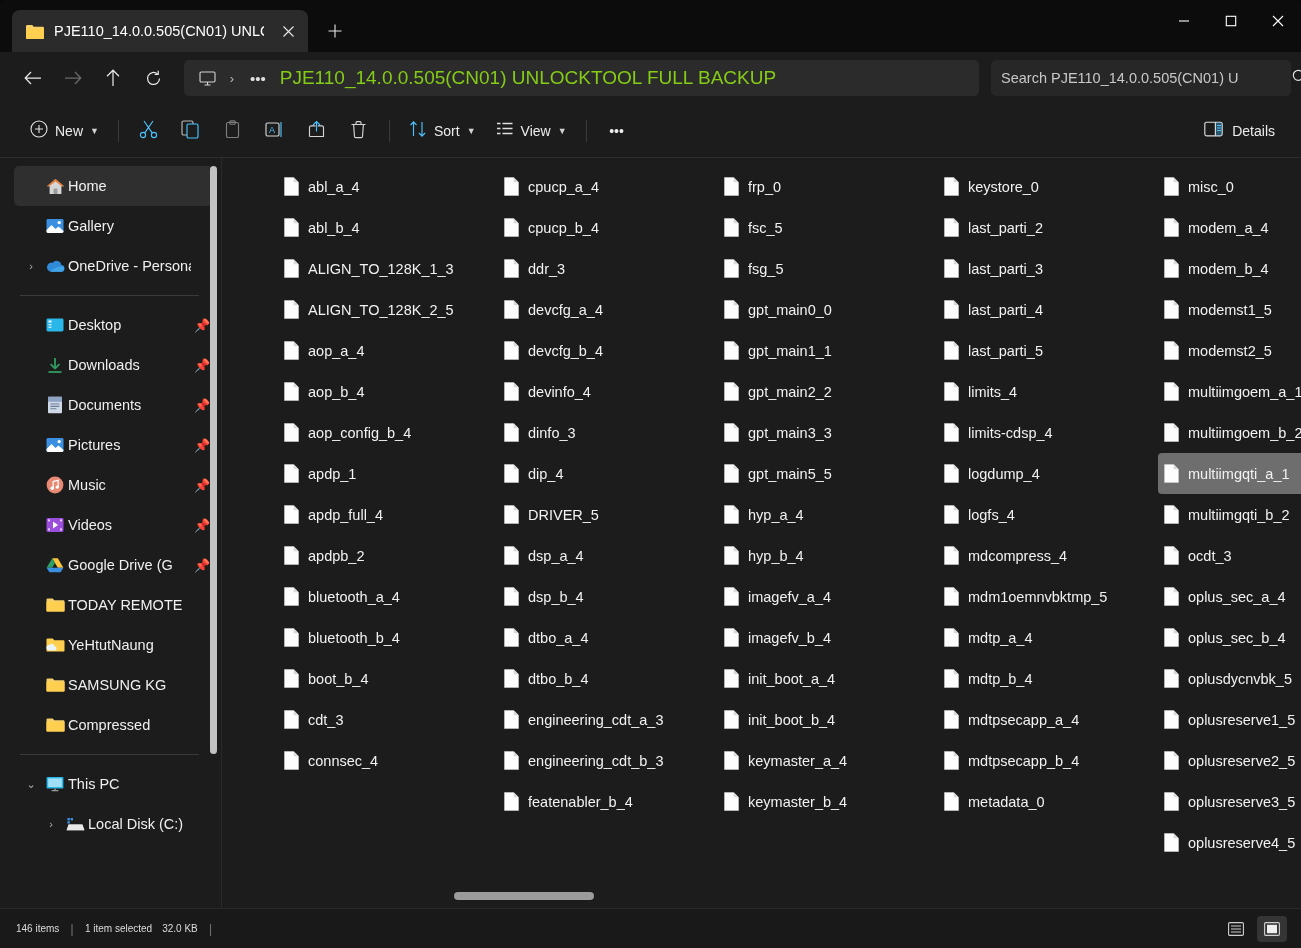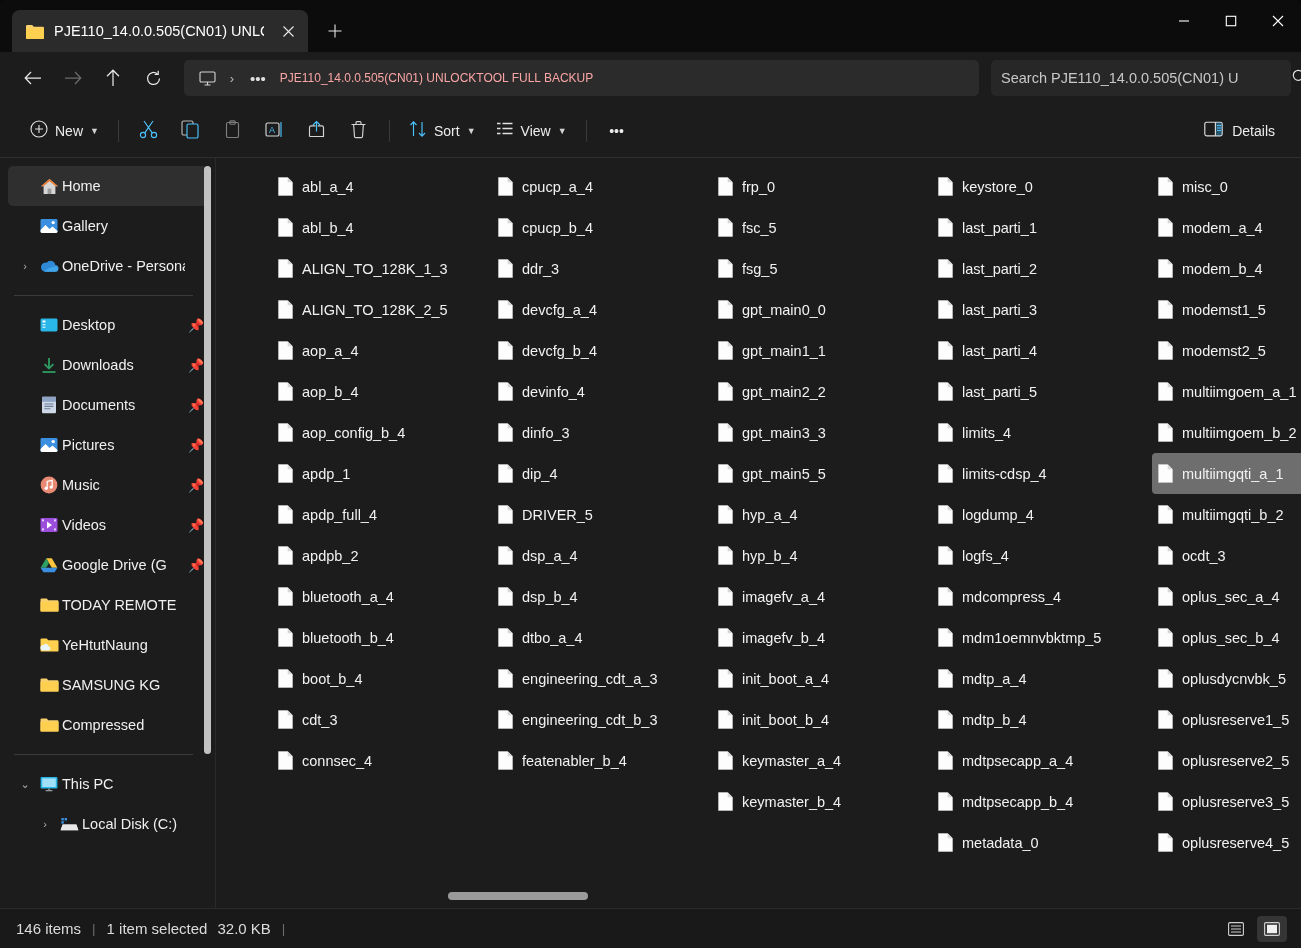--- a/index.html
+++ b/index.html
@@ -77,21 +77,21 @@
     min-width: 0;
   }
   .crumb-icon {
     width: 30px; height: 28px; border-radius: 4px;
     display: flex; align-items: center; justify-content: center;
     color: #d6d6d6; flex: none;
   }
   .crumb-sep { color: #b9b9b9; font-size: 13px; width: 16px; text-align:center; flex:none;}
   .crumb-dots { color: #e0e0e0; font-size: 15px; padding: 0 8px; flex:none;}
   .crumb-text {
-    color: #fca5a5; font-size: 12px; margin-left: 4px;
+    color: #84cc16; font-size: 19px; margin-left: 4px;
     white-space: nowrap; overflow: hidden;
   }
   .searchbar {
     width: 300px; height: 36px; margin-left: 10px;
     background: #272727; border-radius: 5px;
     display: flex; align-items: center; padding: 0 10px;
     flex: none; position: relative;
   }
   .searchbar input {
     background: transparent; border: none; outline: none;
@@ -118,21 +118,21 @@
   .cmd-icon-only { width: 42px; padding: 0; }
   .chev { font-size: 9px; color: #d2d2d2; }
   .divider-v { width: 1px; height: 22px; background: #3a3a3a; margin: 0 9px; }
   .spacer { flex: 1; }
   .details-btn {
     height: 36px; display: flex; align-items: center; gap: 9px;
     padding: 0 12px; color: #ececec; font-size: 14px; border-radius: 5px;
   }
 
   
-  .body { flex: 1; display: flex; min-height: 0; }
+  .body { flex: 1; display: flex; min-height: 0; margin-left: 6px; }
 
   .sidebar {
     width: 216px; min-width: 216px;
     background: #1c1c1c;
     border-right: 1px solid #2a2a2a;
     position: relative;
     overflow: hidden;
     padding-top: 8px;
   }
   .sb-item {
@@ -186,21 +186,21 @@
 
   
   .statusbar {
     height: 40px; min-height: 40px;
     background: #191919;
     border-top: 1px solid #2a2a2a;
     display: flex; align-items: center;
     padding: 0 14px 0 16px;
     gap: 0;
   }
-  .st-text { color: #dcdcdc; font-size: 15px; }
+  .st-text { color: #dcdcdc; font-size: 10px; }
   .st-div { color: #6d6d6d; font-size: 13.5px; padding: 0 11px; }
   .viewtoggles { margin-left: auto; display: flex; gap: 6px; }
   .vt {
     width: 30px; height: 26px; border-radius: 4px;
     display: flex; align-items: center; justify-content: center;
   }
   .vt.active { background: #353535; }
 </style>
 </head>
 <body>
@@ -809,20 +809,27 @@
                   <path d="M0.5 0.5h9.2L14.5 5.3V18.5H0.5z" fill="#fdfdfd" stroke="#cfcfcf" stroke-width="0.6"></path>
                   <path d="M9.7 0.5L14.5 5.3H9.7z" fill="#d8d8d8"></path>
                 </svg></span>
               <span class="fname">dtbo_a_4</span>
             </div>
             <div class="fitem">
               <span style="width: 15px; height: 19px; flex: 0 0 auto; display: block;"><svg class="fileicon" viewBox="0 0 15 19">
                   <path d="M0.5 0.5h9.2L14.5 5.3V18.5H0.5z" fill="#fdfdfd" stroke="#cfcfcf" stroke-width="0.6"></path>
                   <path d="M9.7 0.5L14.5 5.3H9.7z" fill="#d8d8d8"></path>
                 </svg></span>
+              <span class="fname">dtbo_b_4</span>
+            </div>
+            <div class="fitem">
+              <span style="width: 15px; height: 19px; flex: 0 0 auto; display: block;"><svg class="fileicon" viewBox="0 0 15 19">
+                  <path d="M0.5 0.5h9.2L14.5 5.3V18.5H0.5z" fill="#fdfdfd" stroke="#cfcfcf" stroke-width="0.6"></path>
+                  <path d="M9.7 0.5L14.5 5.3H9.7z" fill="#d8d8d8"></path>
+                </svg></span>
               <span class="fname">engineering_cdt_a_3</span>
             </div>
             <div class="fitem">
               <span style="width: 15px; height: 19px; flex: 0 0 auto; display: block;"><svg class="fileicon" viewBox="0 0 15 19">
                   <path d="M0.5 0.5h9.2L14.5 5.3V18.5H0.5z" fill="#fdfdfd" stroke="#cfcfcf" stroke-width="0.6"></path>
                   <path d="M9.7 0.5L14.5 5.3H9.7z" fill="#d8d8d8"></path>
                 </svg></span>
               <span class="fname">engineering_cdt_b_3</span>
             </div>
             <div class="fitem">
@@ -947,27 +954,20 @@
               <span class="fname">keymaster_b_4</span>
             </div>
           </div>
         <div class="fcol">
             <div class="fitem">
               <span style="width: 15px; height: 19px; flex: 0 0 auto; display: block;"><svg class="fileicon" viewBox="0 0 15 19">
                   <path d="M0.5 0.5h9.2L14.5 5.3V18.5H0.5z" fill="#fdfdfd" stroke="#cfcfcf" stroke-width="0.6"></path>
                   <path d="M9.7 0.5L14.5 5.3H9.7z" fill="#d8d8d8"></path>
                 </svg></span>
               <span class="fname">keystore_0</span>
-            </div>
-            <div class="fitem">
-              <span style="width: 15px; height: 19px; flex: 0 0 auto; display: block;"><svg class="fileicon" viewBox="0 0 15 19">
-                  <path d="M0.5 0.5h9.2L14.5 5.3V18.5H0.5z" fill="#fdfdfd" stroke="#cfcfcf" stroke-width="0.6"></path>
-                  <path d="M9.7 0.5L14.5 5.3H9.7z" fill="#d8d8d8"></path>
-                </svg></span>
-              <span class="fname">last_parti_1</span>
             </div>
             <div class="fitem">
               <span style="width: 15px; height: 19px; flex: 0 0 auto; display: block;"><svg class="fileicon" viewBox="0 0 15 19">
                   <path d="M0.5 0.5h9.2L14.5 5.3V18.5H0.5z" fill="#fdfdfd" stroke="#cfcfcf" stroke-width="0.6"></path>
                   <path d="M9.7 0.5L14.5 5.3H9.7z" fill="#d8d8d8"></path>
                 </svg></span>
               <span class="fname">last_parti_2</span>
             </div>
             <div class="fitem">
               <span style="width: 15px; height: 19px; flex: 0 0 auto; display: block;"><svg class="fileicon" viewBox="0 0 15 19">

